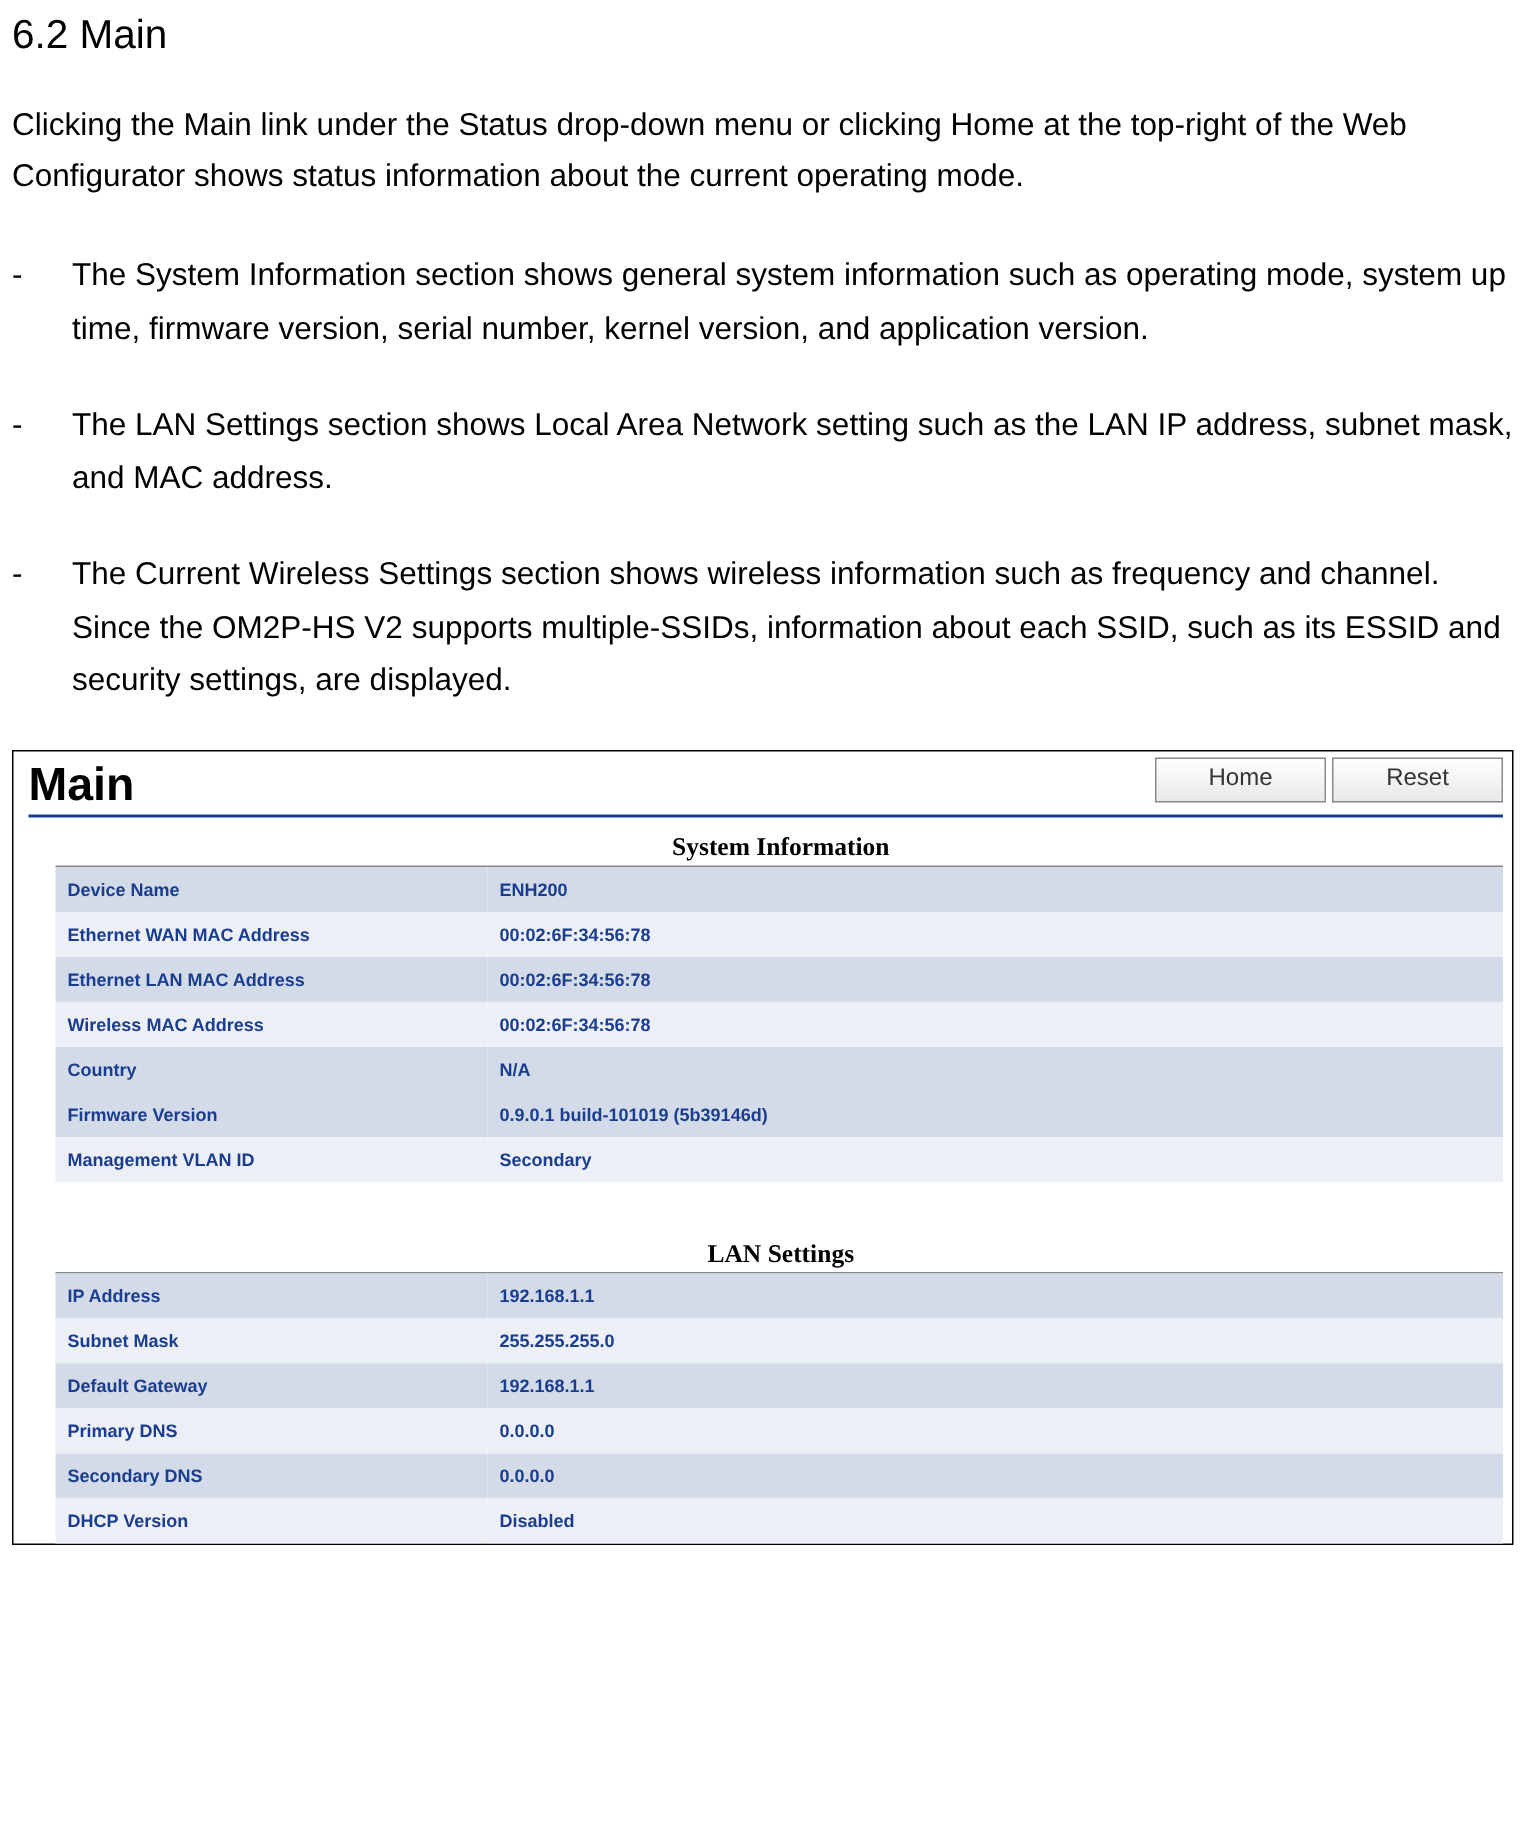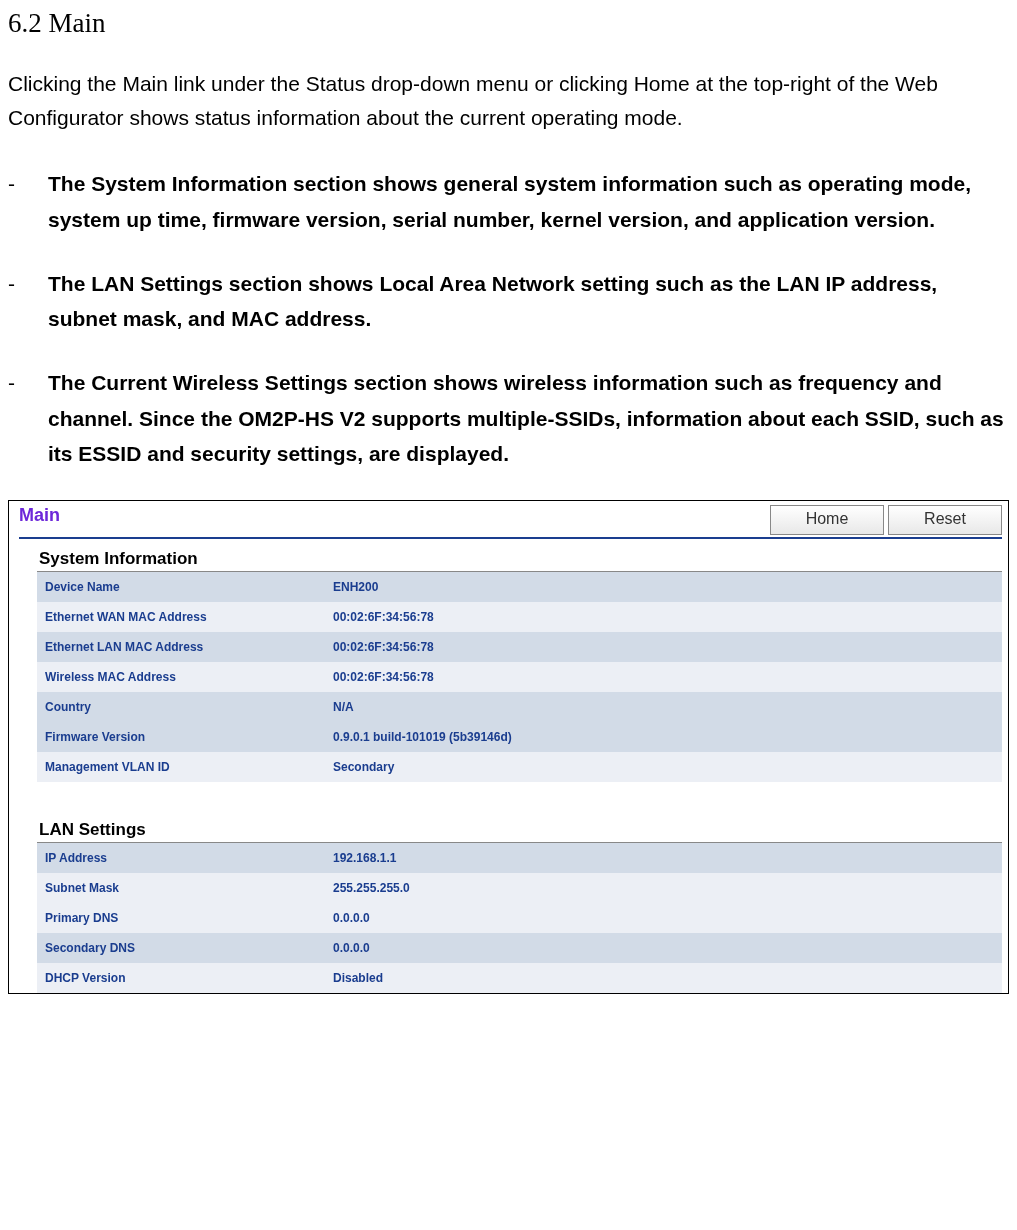--- a/index.html
+++ b/index.html
@@ -7,21 +7,21 @@
       padding: 8px;
       font-family: Arial, Helvetica, sans-serif;
       color: #000;
       background: #fff;
       width: 1001px;
     }
     .section-heading {
       font-size: 27px;
       font-weight: 400;
       margin: 0 0 28px 0;
-      font-family: Liberation Serif, serif;
+      font-family: Liberation Sans, sans-serif;
     }
     .intro-para {
       font-size: 21px;
       line-height: 1.6;
       margin: 0 0 32px 0;
     }
     .bullet-list {
       margin: 0;
       padding: 0;
     }
@@ -30,38 +30,37 @@
       font-size: 21px;
       line-height: 1.7;
       margin-bottom: 28px;
     }
     .bullet-dash {
       width: 40px;
       flex-shrink: 0;
     }
     .bullet-text {
       flex: 1;
-      font-weight: bold;
     }
     .screenshot-box {
       border: 1px solid #000;
       margin-top: 4px;
       background: #fff;
     }
     .screenshot-header {
       display: flex;
       justify-content: space-between;
       align-items: flex-start;
       padding: 2px 6px 0 10px;
     }
     .main-title {
       font-family: Verdana, Arial, sans-serif;
-      font-size: 18px;
+      font-size: 31px;
       font-weight: bold;
-      color: #6d28d9;
+      color: #000000;
       padding-top: 2px;
     }
     .header-buttons {
       display: flex;
       gap: 4px;
       padding-top: 2px;
       justify-content: center;
     }
     .hdr-btn {
       border: 1px solid #888;
@@ -77,25 +76,26 @@
     }
     .title-underline {
       border-bottom: 2px solid #1a3d8f;
       margin: 2px 6px 8px 10px;
     }
     .tables-indent {
       padding-left: 28px;
       padding-right: 6px;
     }
     .section-label {
-      font-family: Liberation Sans, sans-serif;
+      font-family: Liberation Serif, serif;
       font-size: 17px;
       font-weight: bold;
       color: #000;
       padding: 2px 0 2px 2px;
+      text-align: center;
     }
     .section-divider {
       border-bottom: 1px solid #888;
       margin-bottom: 0;
     }
     .info-table {
       width: 100%;
       border-collapse: collapse;
     }
     .info-table td {
@@ -194,20 +194,24 @@
     <table class="info-table">
       <tbody>
           <tr class="row-even">
             <td class="col-label">IP Address</td>
             <td class="col-value">192.168.1.1</td>
           </tr>
       <tr class="row-odd">
             <td class="col-label">Subnet Mask</td>
             <td class="col-value">255.255.255.0</td>
           </tr>
+      <tr class="row-even">
+            <td class="col-label">Default Gateway</td>
+            <td class="col-value">192.168.1.1</td>
+          </tr>
       <tr class="row-odd">
             <td class="col-label">Primary DNS</td>
             <td class="col-value">0.0.0.0</td>
           </tr>
       <tr class="row-even">
             <td class="col-label">Secondary DNS</td>
             <td class="col-value">0.0.0.0</td>
           </tr>
       <tr class="row-odd">
             <td class="col-label">DHCP Version</td>

